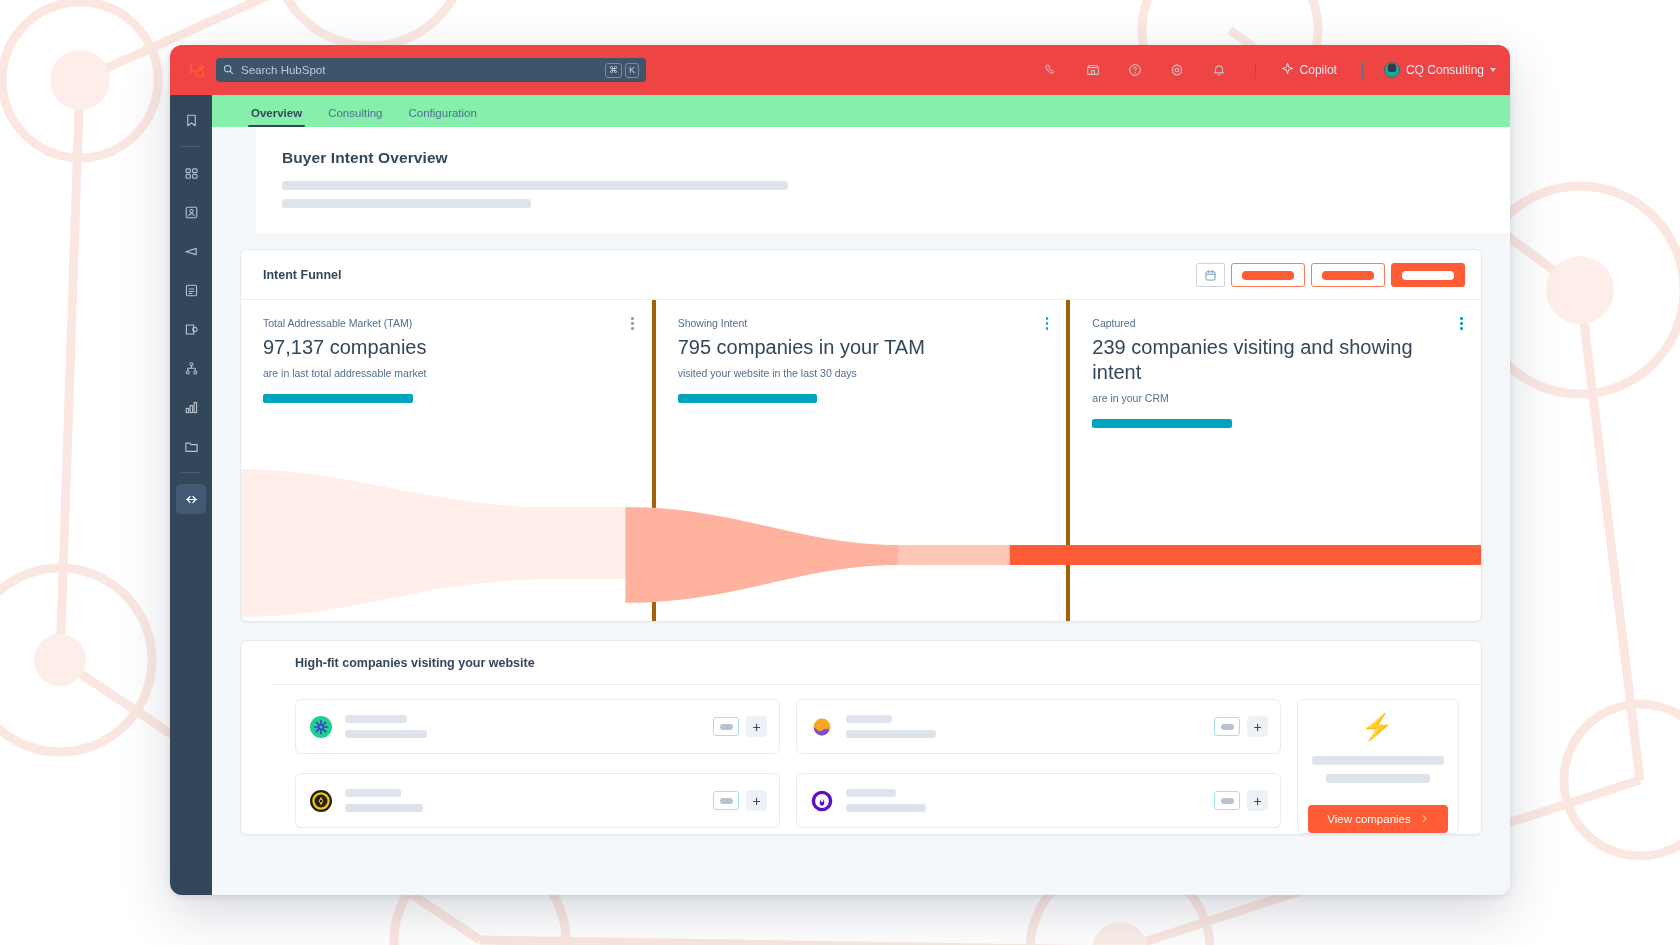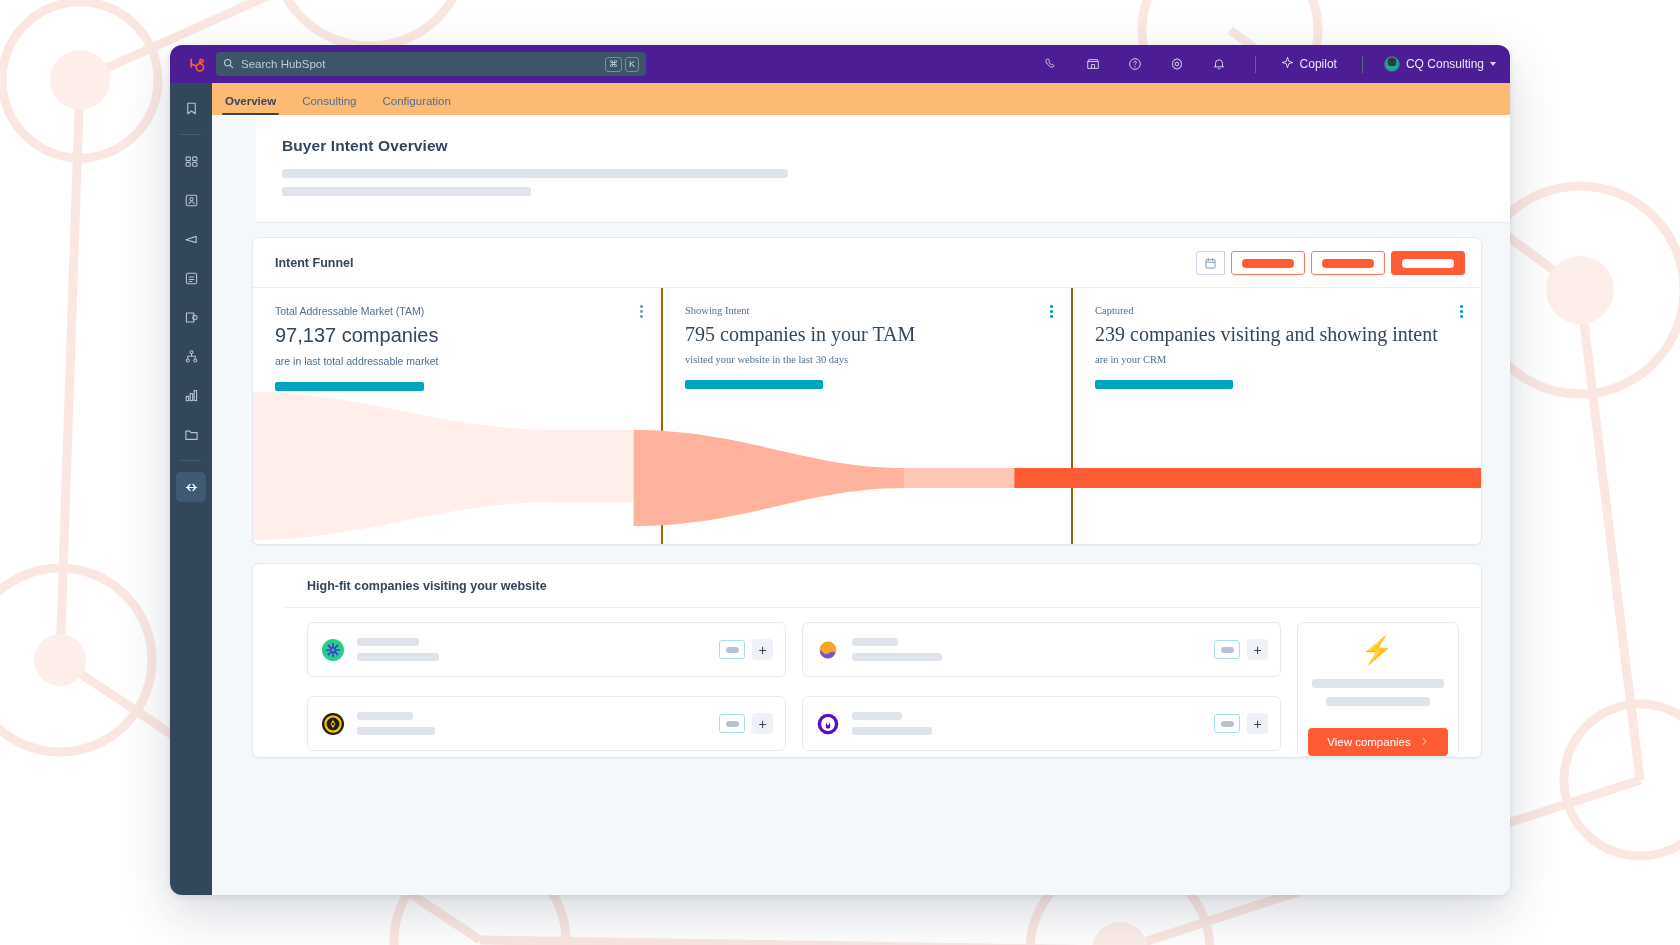--- a/index.html
+++ b/index.html
@@ -30,22 +30,22 @@
     background: #ffffff;
     box-shadow: 0 18px 50px rgba(33,47,70,.18), 0 2px 6px rgba(33,47,70,.10);
     overflow: hidden;
     z-index: 2;
     display: flex;
     flex-direction: column;
   }
 
   
   .topbar {
-    height: 38px;
-    background: #4c1d95;
+    height: 50px;
+    background: #ef4444;
     display: flex;
     align-items: center;
     padding: 0 14px 0 8px;
     flex: none;
     position: relative;
   }
   .hs-logo { width: 34px; display:flex; align-items:center; justify-content:center; }
   .search-box {
     margin-left: 4px;
     width: 430px; height: 24px;
@@ -105,22 +105,23 @@
     display: flex; align-items: center; justify-content: center;
     color: #b6c2cd;
   }
   .sb-div { width: 20px; height: 1px; background: #4d6072; margin: 2px 0 11px; }
   .sb-item.active { background: #415a73; color: #ffffff; }
 
   
   .main { flex: 1; min-width: 0; background: #f5f8fa; display: flex; flex-direction: column; }
 
   .tabs-bar {
-    background: #fdba74; height: 32px;
+    background: #86efac; height: 32px;
     display: flex; align-items: flex-end; gap: 0;
+    padding-left: 26px;
     flex: none;
   }
   .tab {
     font-size: 11.5px; color: #516f90;
     padding: 0 13px 8px; position: relative;
   }
   .tab.active { color: #33475b; font-weight: bold; }
   .tab.active::after {
     content: ""; position: absolute; left: 10px; right: 10px; bottom: 0;
     height: 2.5px; background: #33475b; border-radius: 2px;
@@ -138,21 +139,20 @@
   .ph-line-1 { height: 9px; width: 506px; margin-top: 14px; }
   .ph-line-2 { height: 9px; width: 249px; margin-top: 9px; }
 
   .scroll-area { flex: 1; overflow: hidden; padding: 14px 28px 0 28px; }
 
   .card {
     background: #ffffff;
     border: 1px solid #e3e9ef;
     border-radius: 7px;
     box-shadow: 0 1px 2px rgba(33,47,70,.05);
-    margin-left: 12px;
   }
 
   
   .funnel-card { margin-bottom: 18px; overflow: hidden; }
   .funnel-head {
     display: flex; align-items: center;
     padding: 13px 16px 12px 22px;
   }
   .funnel-title { font-size: 12.5px; color: #33475b; font-weight: bold; }
   .funnel-actions { margin-left: auto; display: flex; align-items: center; }
@@ -164,26 +164,26 @@
   }
   .act-btn.first { border-radius: 3px 0 0 3px; padding: 0 7px; }
   .act-btn.redact {
     border-color: #ff7a59; padding: 0 10px; border-radius: 3px;
     margin-left: 6px;
   }
   .act-btn.redact .bar { width: 52px; height: 9px; background: #ff5c35; border-radius: 4px; }
   .act-btn.redact.ghost .bar { background: #ffffff; }
   .act-btn.redact.solid { background: #ff5c35; border-color: #ff5c35; }
 
-  .funnel-cols { display: flex; border-top: 1px solid #eaeff4; position: relative; height: 257px; }
+  .funnel-cols { display: flex; border-top: 1px solid #eaeff4; position: relative; height: 322px; }
   .fcol {
     flex: 1; padding: 17px 22px 0 22px;
     position: relative;
   }
-  .fcol + .fcol { border-left: 2px solid #a16207; font-family: Liberation Serif, serif; }
+  .fcol + .fcol { border-left: 4px solid #a16207; }
   .fcol-kicker { font-size: 10.5px; color: #516f90; }
   .fcol-value { font-size: 20px; color: #33475b; margin-top: 6px; line-height: 1.24; font-weight: normal;}
   .fcol-sub { font-size: 10.5px; color: #516f90; margin-top: 7px; }
   .fcol-bar { height: 9px; background: #00a4bd; border-radius: 2px; margin-top: 15px; }
   .dots {
     position: absolute; top: 17px; right: 18px;
     display: flex; flex-direction: column; gap: 2.5px;
     align-items: center;
   }
   .dots i { width: 2.6px; height: 2.6px; border-radius: 50%; background: #7fa3ad; display:block; }

